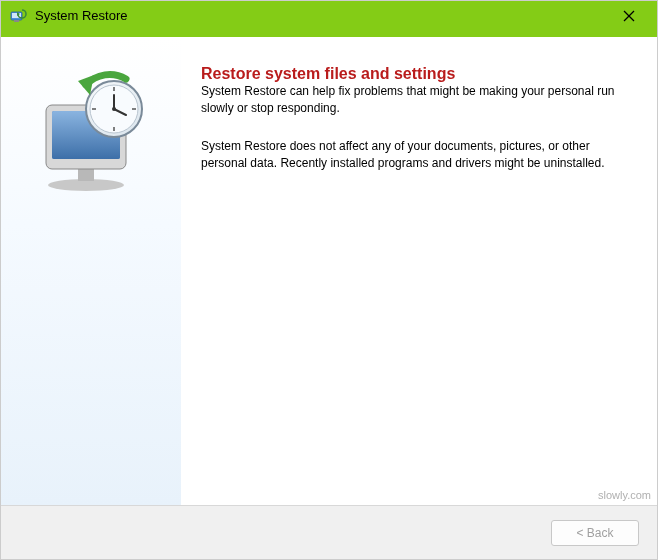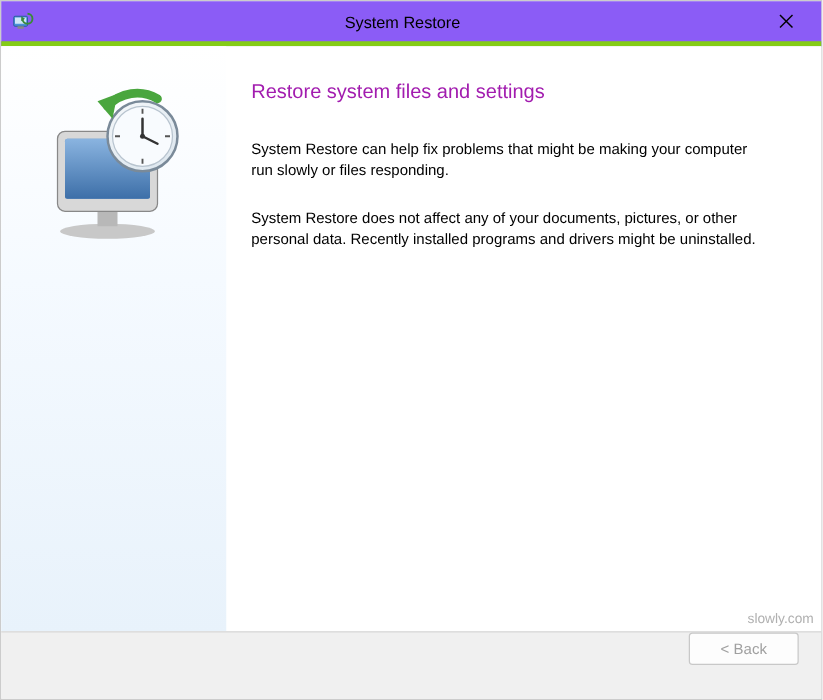--- a/index.html
+++ b/index.html
@@ -22,23 +22,22 @@
       border: 1px solid #cccccc;
       display: flex;
       flex-direction: column;
       position: relative;
     }
     .titlebar {
       height: 36px;
       display: flex;
       align-items: center;
       padding: 0 8px;
-      background: #8b5cf6;
-      border-bottom: 4px solid #84cc16;
-      text-align: center;
+      background: #84cc16;
+      border-bottom: 7px solid #84cc16;
     }
     .titlebar-icon {
       width: 18px;
       height: 18px;
       margin-right: 8px;
       display: inline-flex;
       align-items: center;
       justify-content: center;
     }
     .titlebar-title {
@@ -75,35 +74,35 @@
       width: 130px;
       height: 130px;
       position: relative;
     }
     .main-content {
       flex: 1;
       padding: 28px 40px 20px 20px;
     }
     .heading {
       font-size: 16px;
-      color: #a21caf;
-      font-weight: 400;
-      margin-bottom: 28px;
+      color: #b91c1c;
+      font-weight: 700;
     }
     .para {
       font-size: 12px;
       color: #000000;
       line-height: 1.45;
       margin-bottom: 20px;
     }
     .footer {
       height: 54px;
       background: #f0f0f0;
       border-top: 1px solid #d8d8d8;
       display: flex;
+      align-items: center;
       justify-content: flex-end;
       padding: 0 18px;
       gap: 8px;
       position: relative;
     }
     .btn {
       min-width: 88px;
       height: 26px;
       background: #fdfdfd;
       border: 1px solid #c8c8c8;
@@ -190,21 +189,21 @@
           <circle cx="88" cy="42" r="2" fill="#333"></circle>
 
           <path d="M 60 18 A 32 32 0 0 1 100 12" fill="none" stroke="#4aa63e" stroke-width="7" stroke-linecap="round"></path>
           <polygon points="52,14 68,8 64,28" fill="#4aa63e"></polygon>
         </svg>
       </div>
     </div>
 
     <div class="main-content">
       <h1 class="heading">Restore system files and settings</h1>
-      <p class="para">System Restore can help fix problems that might be making your computer run slowly or files responding.</p>
+      <p class="para">System Restore can help fix problems that might be making your personal run slowly or stop responding.</p>
       <p class="para">System Restore does not affect any of your documents, pictures, or other personal data. Recently installed programs and drivers might be uninstalled.</p>
     </div>
   </div>
 
   <div class="watermark">slowly.com</div>
 
   <div class="footer">
     <button class="btn" disabled="">&lt; Back</button>
   </div>
 

